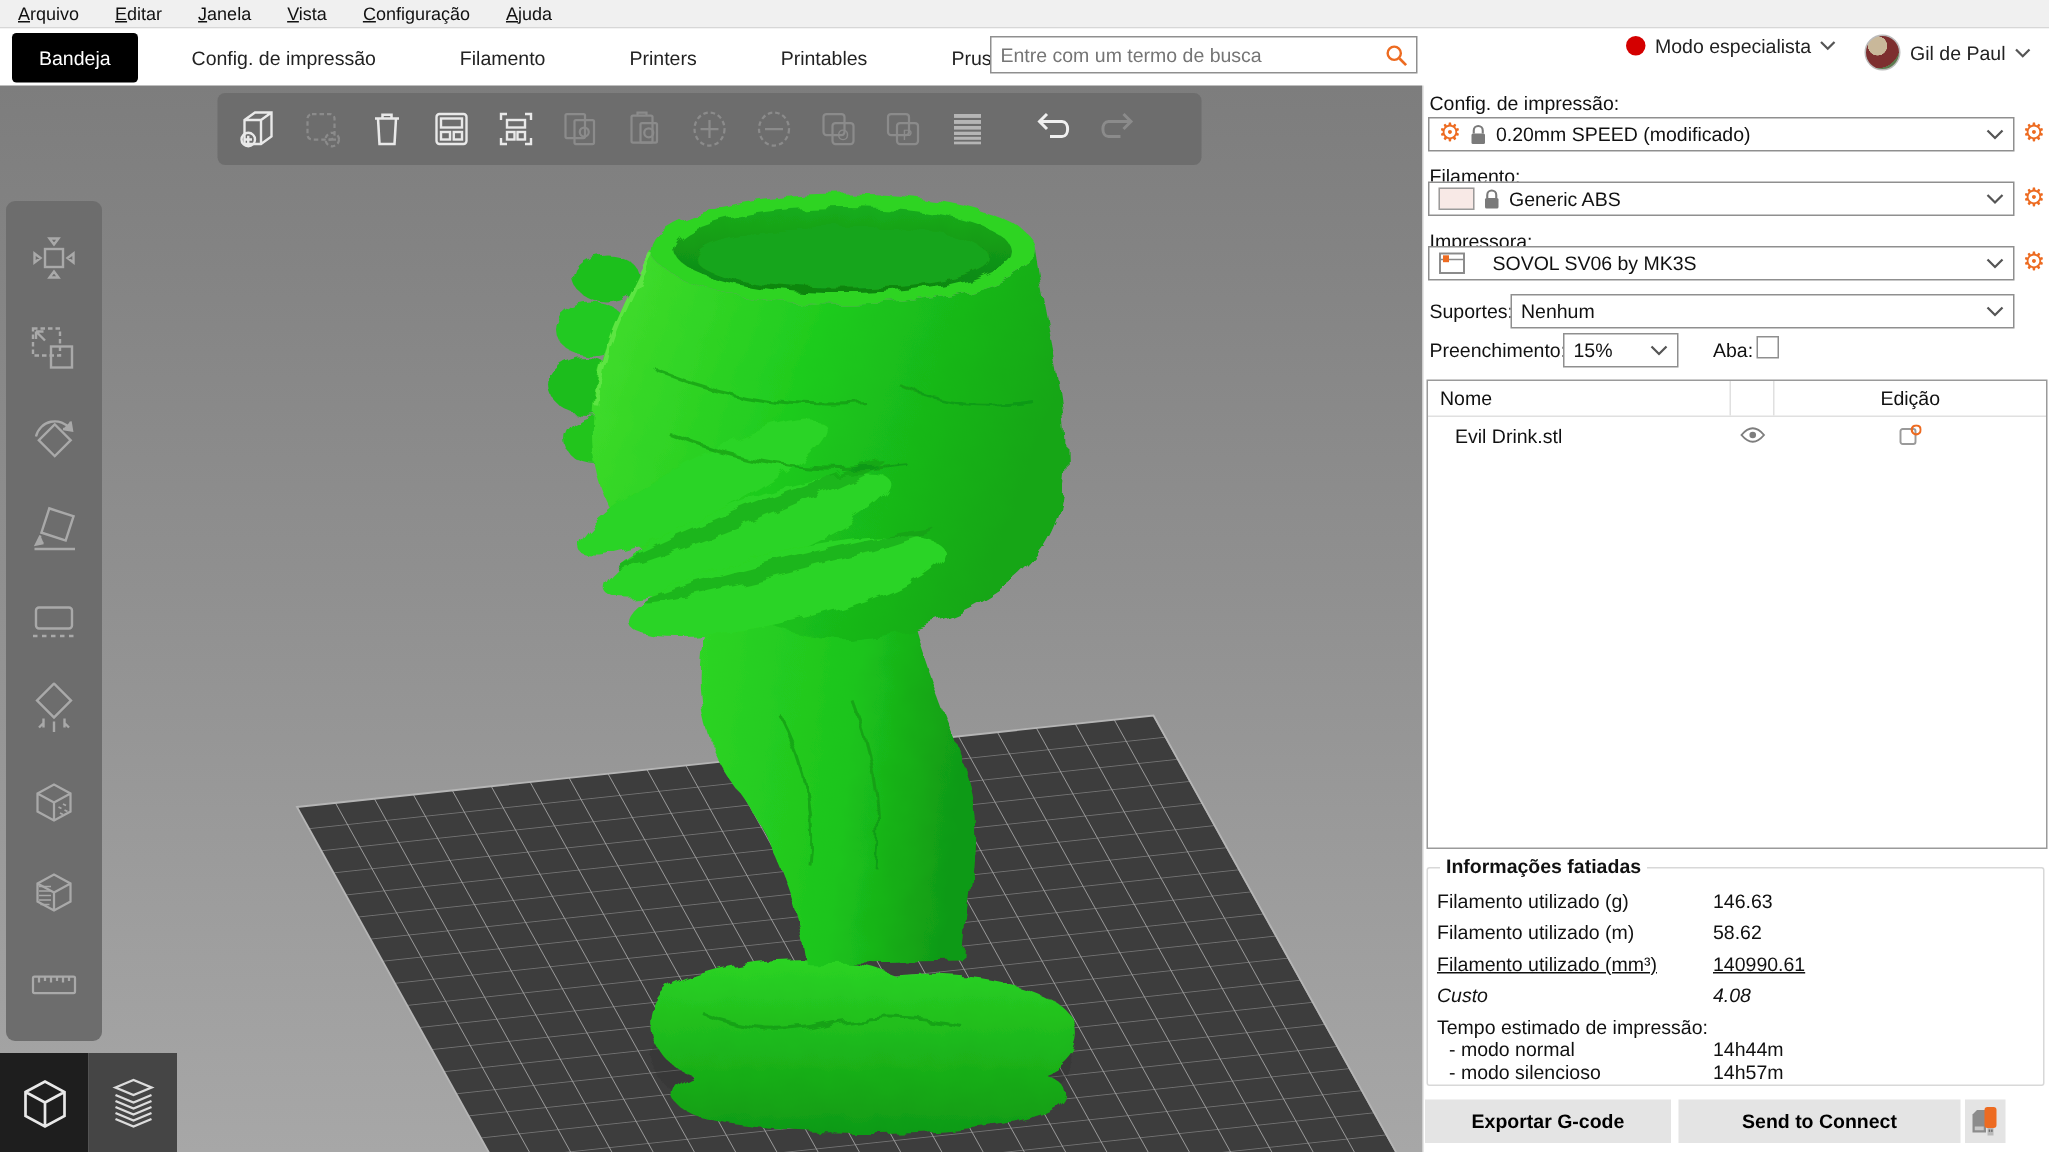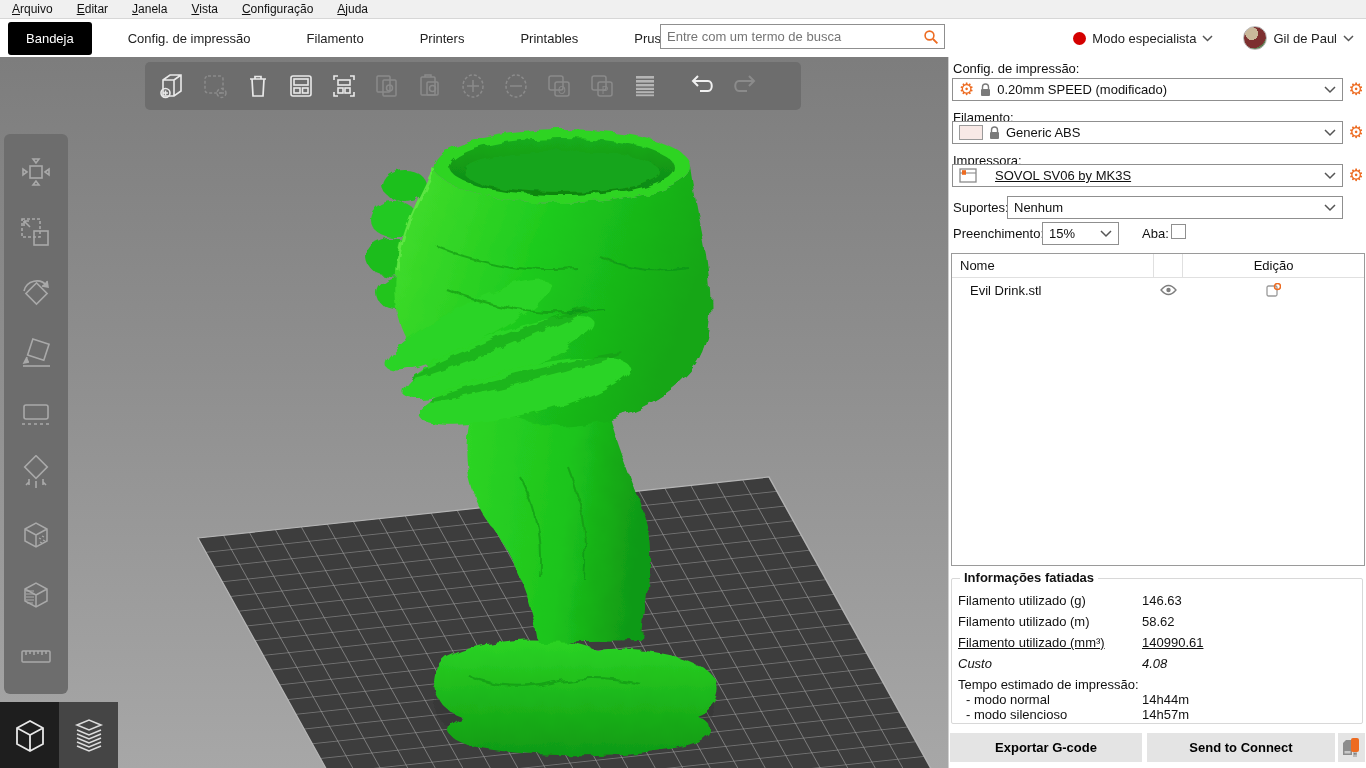--- a/index.html
+++ b/index.html
@@ -10,21 +10,21 @@
     display:flex;align-items:center;font-size:12px;color:#111;}
   .menu-item{padding:1px 12px;cursor:default;}
   .menu-item u{text-decoration:underline;}
   .tabbar{height:38px;background:#fff;display:flex;align-items:center;position:relative;}
   .tab{font-size:13px;color:#222;padding:8px 14px;margin:0 14px;white-space:nowrap;}
   .tab-active{background:#000;color:#fff;border-radius:3px;padding:9px 18px;margin:0 8px;font-size:13px;}
   .searchbox{position:absolute;left:660px;top:5px;width:285px;height:25px;border:1px solid #8f8f8f;
     background:#fff;display:flex;align-items:center;gap:32px;}
   .searchbox input{border:none;outline:none;flex:1;font-size:13px;color:#333;padding:0 6px;
     font-family:"Liberation Sans",sans-serif;background:transparent;}
-  .hdr-right{position:absolute;right:6px;top:0;height:38px;display:flex;align-items:center;gap:18px;}
+  .hdr-right{position:absolute;right:6px;top:0;height:38px;display:flex;align-items:flex-start;gap:7px;}
   .mode-sel,.user-sel{display:flex;align-items:center;gap:6px;font-size:13px;color:#222;padding:4px 6px;}
   .red-dot{width:13px;height:13px;border-radius:50%;background:#d40000;}
   .avatar{width:24px;height:24px;border-radius:50%;
     background:radial-gradient(circle at 35% 30%,#c9b89a 0 30%,#7d2f2f 31% 70%,#5d7a4e 71% 100%);
     border:1px solid #bbb;}
   
   .main{display:flex;height:711px;}
   .viewport{position:relative;width:948px;height:711px;
     background:linear-gradient(180deg,#7d7d7d 0%,#8f8f8f 45%,#a7a7a7 100%);overflow:hidden;}
   .topbar{position:absolute;left:145px;top:5px;width:656px;height:48px;background:#6d6d6d;
@@ -408,21 +408,21 @@
       <span class="ctext">Generic ABS</span>
       <svg width="12" height="8" viewBox="0 0 12 8">
           <polyline points="1,1 6,6 11,1" fill="none" stroke="#555" stroke-width="1.5"></polyline>
         </svg>
     </div>
     <span class="gearbtn" style="left:398px;top:66px;">
         <span class="gear-glyph">⚙</span>
       </span>
 
     <span class="plabel" style="top:96px;">Impressora:</span>
-    <div class="combo" style="left:3px;top:107px;width:391px;text-decoration:underline;">
+    <div class="combo" style="left:3px;top:107px;width:391px;">
       <svg width="18" height="15" viewBox="0 0 18 15">
           <rect x="1" y="1" width="16" height="13" fill="none" stroke="#8a8a8a" stroke-width="1.3"></rect>
           <line x1="1" y1="5" x2="17" y2="5" stroke="#8a8a8a" stroke-width="1.1"></line>
           <rect x="3" y="2.2" width="4" height="4.6" fill="#ED6B21"></rect>
         </svg>
       <span class="ctext" style="padding-left:12px;">SOVOL SV06 by MK3S</span>
       <svg width="12" height="8" viewBox="0 0 12 8">
           <polyline points="1,1 6,6 11,1" fill="none" stroke="#555" stroke-width="1.5"></polyline>
         </svg>
     </div>
@@ -496,21 +496,21 @@
           <span class="lab" style="width:176px;">- modo normal</span>
           <span>14h44m</span>
         </div>
       <div class="inforow" style="top:128px;padding-left:8px;">
           <span class="lab" style="width:176px;">- modo silencioso</span>
           <span>14h57m</span>
         </div>
     </div>
 
     <div class="btnrow">
-      <button class="bigbtn" style="width:192px;margin-left:1px;">Exportar G-code</button>
+      <button class="bigbtn" style="width:164px;margin-left:1px;">Exportar G-code</button>
       <button class="bigbtn" style="width:188px;margin-left:5px;">Send to Connect</button>
       <span class="iconbtn">
         <svg width="20" height="22" viewBox="0 0 20 22">
             <path d="M1,6 L4,3 H10 V18 H1 Z" fill="#8c8c8c"></path>
             <rect x="2.5" y="14" width="6" height="2.5" fill="#c9c9c9"></rect>
             <rect x="9" y="1" width="8" height="14" rx="2" fill="#ED6B21"></rect>
             <rect x="11" y="15" width="4" height="5" fill="#b9b9b9"></rect>
             <rect x="11.8" y="16" width="1" height="1.6" fill="#6e6e6e"></rect>
             <rect x="13.4" y="16" width="1" height="1.6" fill="#6e6e6e"></rect>
           </svg>

